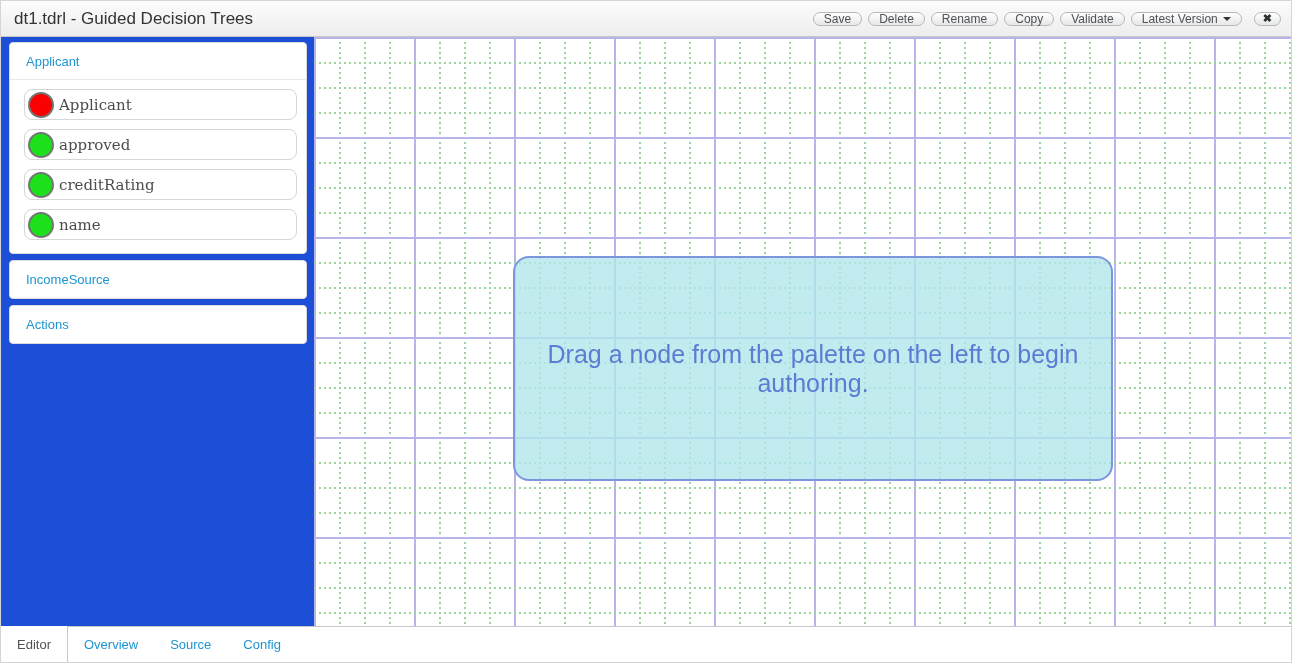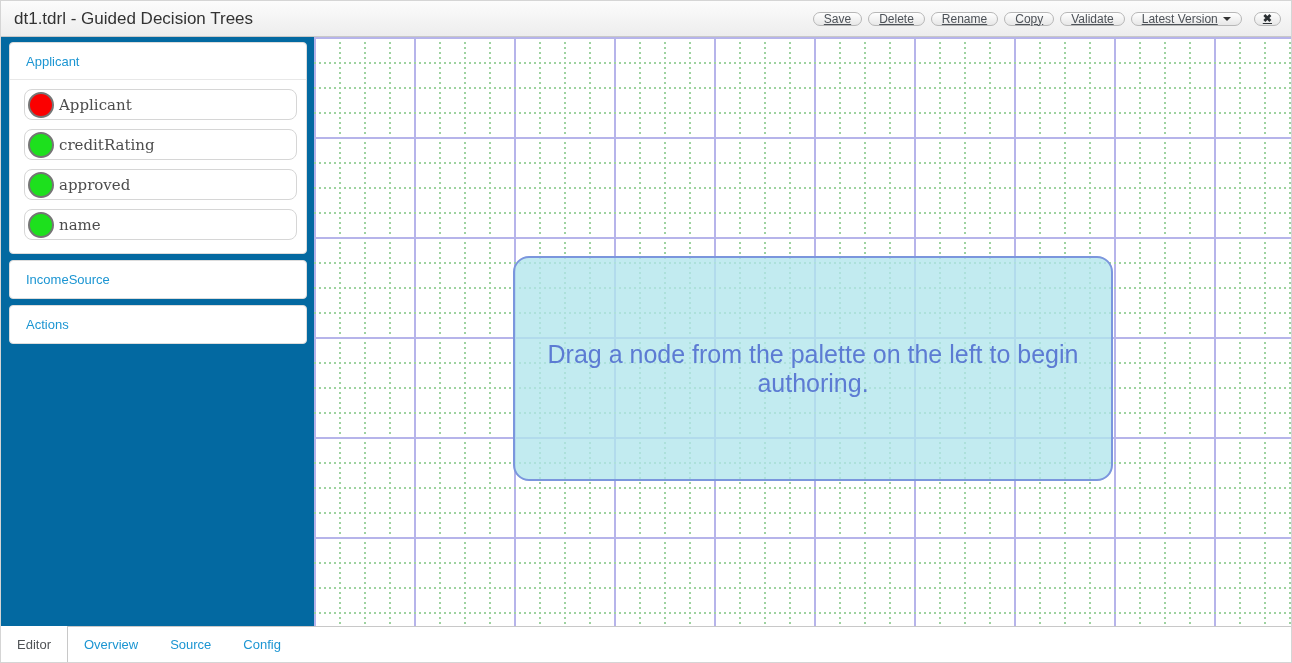--- a/index.html
+++ b/index.html
@@ -1,32 +1,32 @@
 <!DOCTYPE html>
 <html><head>
 <meta charset="utf-8">
 <style>
   * { margin:0; padding:0; box-sizing:border-box; }
   html,body { width:1292px; height:663px; font-family:"Liberation Sans", sans-serif; background:#fff; }
-  .window { position:relative; width:1292px; height:663px; border:1px solid #d5d5d5; background:#0369a1; overflow:hidden; }
+  .window { position:relative; width:1292px; height:663px; border:1px solid #d5d5d5; background:#1d4ed8; overflow:hidden; }
 
   
   .titlebar {
     position:absolute; top:0; left:0; right:0; height:36px;
     background:linear-gradient(to bottom,#fcfcfc,#ededed);
     border-bottom:1px solid #c8c8c8;
     display:flex; align-items:center; justify-content:space-between;
     padding:0 10px 0 13px; z-index:30;
   }
   .title { font-size:17px; color:#333; }
   .toolbar { display:flex; align-items:center; gap:6px; }
   .btn {
     font-size:12px; color:#4d5258; background:linear-gradient(to bottom,#ffffff,#e7e7e7);
     border:1px solid #b7b7b7; border-radius:11px; padding:3px 10px; height:14px;
-    display:inline-flex; align-items:center; gap:5px; cursor:pointer; white-space:nowrap;text-decoration:underline;
+    display:inline-flex; align-items:center; gap:5px; cursor:pointer; white-space:nowrap;
   }
   .btn-close { padding:3px 8px; margin-left:6px; font-weight:bold; font-size:11px; color:#2b3033; }
   .caret { display:inline-block; width:0; height:0; border-left:4px solid transparent; border-right:4px solid transparent; border-top:4px solid #333; }
 
   
   .palette { position:absolute; top:41px; left:8px; width:298px; z-index:20; }
   .panel { background:#fff; border:1px solid #dcdcdc; border-radius:4px; margin-bottom:6px; }
   .panel-header { height:37px; display:flex; align-items:center; padding:0 16px; font-size:13px; cursor:pointer; }
   .panel-header span { color:#1b95d2; }
   .panel.expanded .panel-header { border-bottom:1px solid #e8e8e8; }
@@ -101,25 +101,25 @@
       <div class="panel-header">
         <span>Applicant</span>
       </div>
       <div class="panel-body">
         <div class="node-item">
           <span class="node-circle" style="background: rgb(251, 0, 0);"></span>
           <span class="node-label">Applicant</span>
         </div>
         <div class="node-item">
           <span class="node-circle" style="background: rgb(29, 224, 29);"></span>
+          <span class="node-label">approved</span>
+        </div>
+        <div class="node-item">
+          <span class="node-circle" style="background: rgb(29, 224, 29);"></span>
           <span class="node-label">creditRating</span>
-        </div>
-        <div class="node-item">
-          <span class="node-circle" style="background: rgb(29, 224, 29);"></span>
-          <span class="node-label">approved</span>
         </div>
         <div class="node-item">
           <span class="node-circle" style="background: rgb(29, 224, 29);"></span>
           <span class="node-label">name</span>
         </div>
       </div>
     </div>
 
 
     <div class="panel">

